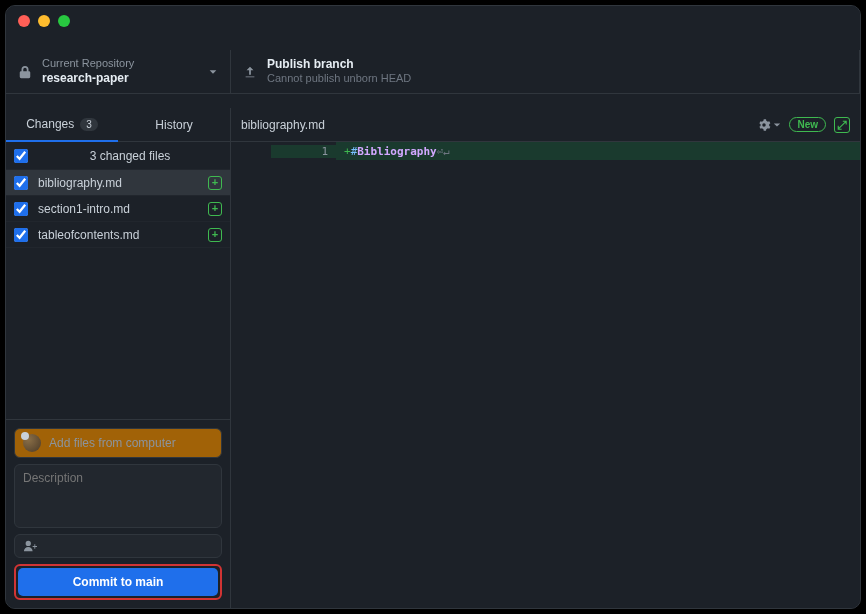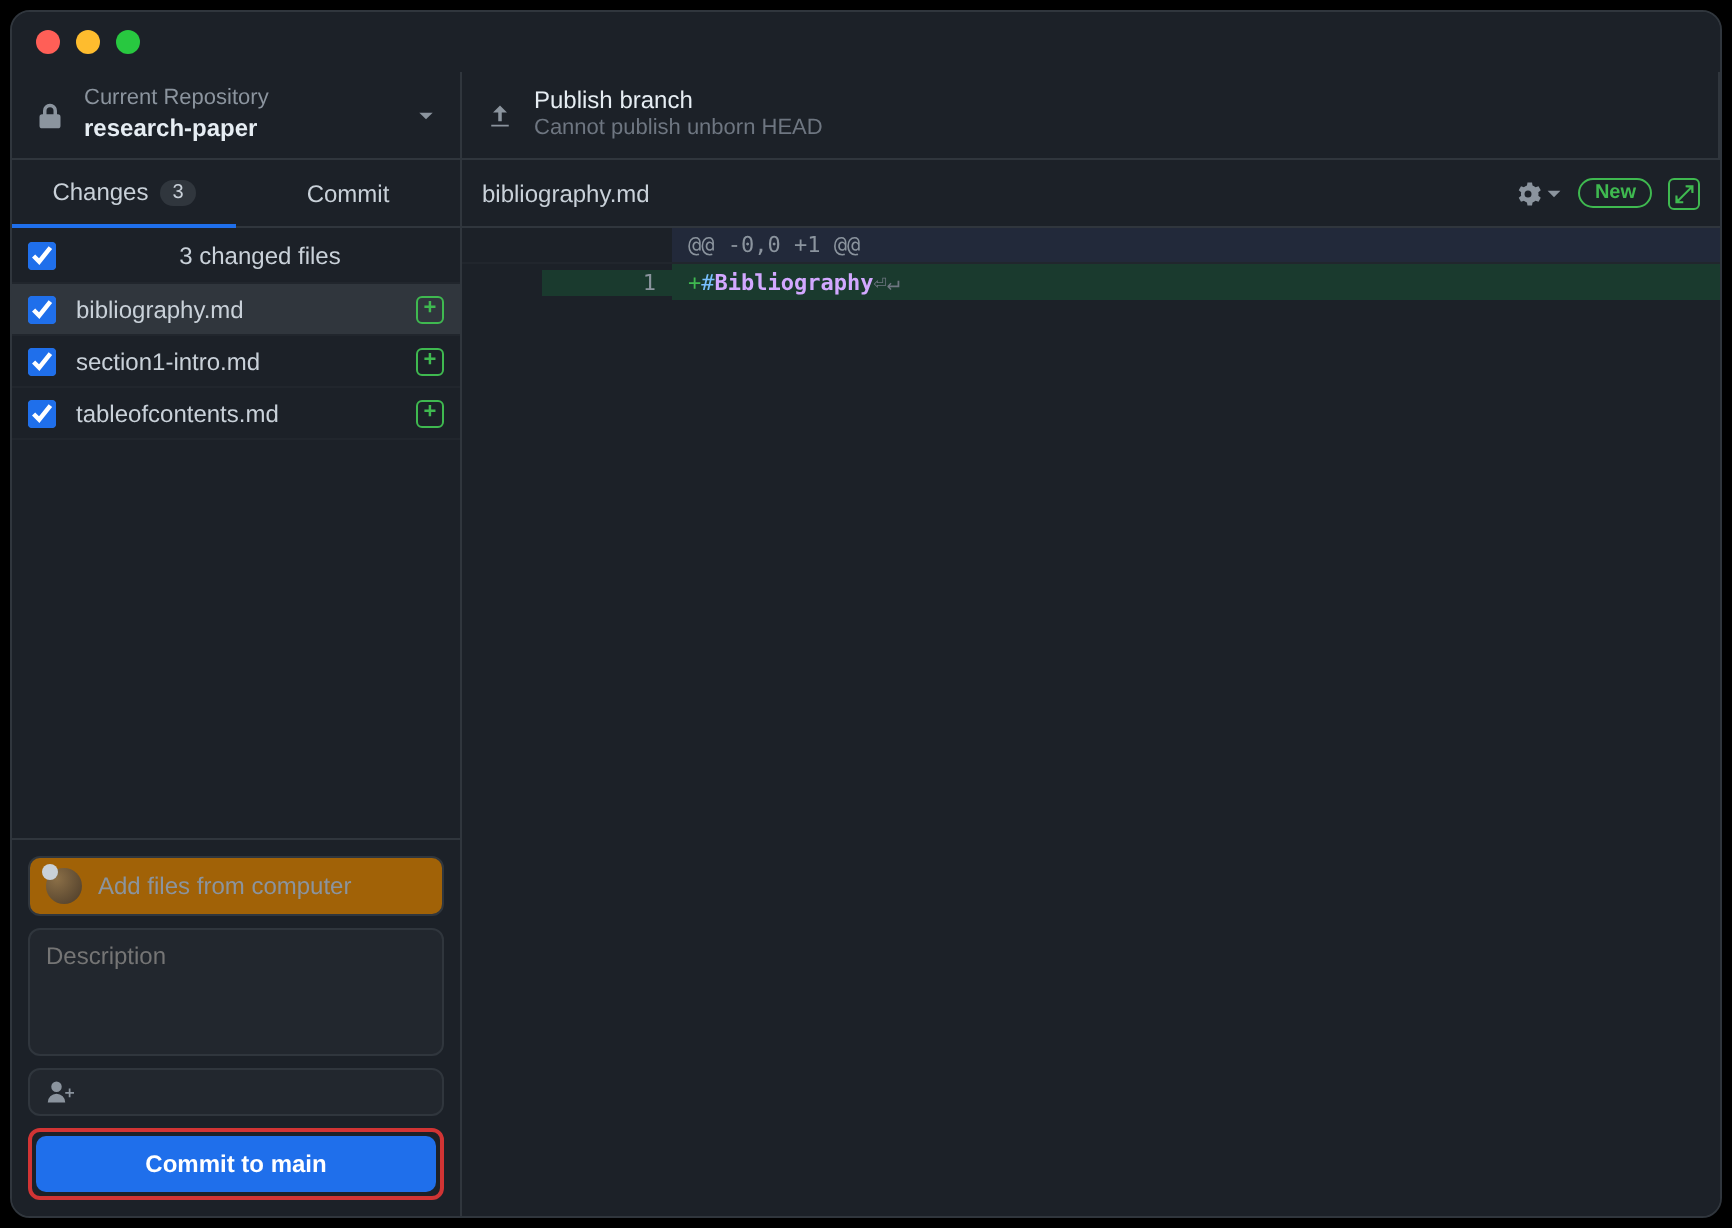--- a/index.html
+++ b/index.html
@@ -1,17 +1,17 @@
 <!DOCTYPE html>
 <html><head>
 <meta charset="utf-8">
 <style>
 * { margin: 0; padding: 0; box-sizing: border-box; }
 body { background: #000; font-family: -apple-system, BlinkMacSystemFont, "Segoe UI", sans-serif; font-size: 12px; color: #c9d1d9; width: 866px; height: 614px; overflow: hidden; }
-.app-window { background: #1c2128; border-radius: 10px; width: 856px; height: 604px; margin: 5px; overflow: hidden; display: flex; flex-direction: column; border: 1px solid #30363d; }
+.app-window { background: #1c2128; border-radius: 10px; width: 856px; height: 604px; margin: 5px; overflow: hidden; display: flex; flex-direction: column; border: 1px solid #30363d; gap: 14px; }
 .titlebar { height: 30px; display: flex; align-items: center; padding: 0 12px; background: #1c2128; }
 .traffic-lights { display: flex; gap: 8px; }
 .tl { width: 12px; height: 12px; border-radius: 50%; }
 .tl.red { background: #ff5f57; }
 .tl.yellow { background: #febc2e; }
 .tl.green { background: #28c840; }
 .toolbar { display: flex; height: 44px; background: #1c2128; border-bottom: 1px solid #30363d; }
 .toolbar-btn { display: flex; align-items: center; padding: 0 12px; border-right: 1px solid #30363d; cursor: pointer; min-width: 0; }
 .toolbar-btn.repo { width: 225px; }
 .toolbar-btn.branch { width: 210px; }
@@ -96,35 +96,35 @@
           </svg>
       </span>
     </div>
     <div class="toolbar-btn publish">
       <span class="tb-icon">
         <svg viewBox="0 0 16 16" width="14" height="14" fill="currentColor">
             <path d="M8 2l4 4H9v5H7V6H4l4-4zM3 13h10v1H3z"></path>
           </svg>
       </span>
       <div class="tb-text">
-        <span class="tb-value" style="font-weight:400">Publish branch</span>
+        <span class="tb-value" style="font-weight:700">Publish branch</span>
         <span class="tb-sub">Cannot publish unborn HEAD</span>
       </div>
     </div>
   </div>
 
   <div class="main">
     <div class="sidebar">
       <div class="tabs">
         <div class="tab active">
           <span>Changes</span>
           <span class="badge">3</span>
         </div>
         <div class="tab">
-          <span>Commit</span>
+          <span>History</span>
         </div>
       </div>
 
       <div class="changed-header">
         <input type="checkbox" checked="" style="">
         <span class="text">3 changed files</span>
       </div>
 
       <div class="file-list">
         <div class="file-row selected">
@@ -172,25 +172,20 @@
           <svg viewBox="0 0 16 16" width="14" height="14" fill="currentColor">
               <path d="M8 10a2 2 0 1 0 0-4 2 2 0 0 0 0 4zm6-2a6 6 0 0 1-.1 1l1.4 1.1-1.3 2.3-1.7-.6a6 6 0 0 1-1.7 1l-.3 1.8H7.7l-.3-1.8a6 6 0 0 1-1.7-1l-1.7.6-1.3-2.3L4.1 9A6 6 0 0 1 4 8a6 6 0 0 1 .1-1L2.7 5.9 4 3.6l1.7.6a6 6 0 0 1 1.7-1L7.7 1.4h2.6l.3 1.8a6 6 0 0 1 1.7 1l1.7-.6 1.3 2.3L13.9 7a6 6 0 0 1 .1 1z"></path>
             </svg>
           <svg viewBox="0 0 10 10" width="8" height="8" fill="currentColor">
               <path d="M1 3l4 4 4-4z"></path>
             </svg>
         </span>
         <span class="new-pill">New</span>
         <span class="expand">⤢</span>
       </div>
-      <div class="diff-hunk">
-        <div class="gutter"></div>
-        <div class="gutter2"></div>
-        <div class="hunk-text">@@ -0,0 +1 @@</div>
-      </div>
       <div class="diff-line">
         <div class="gutter"></div>
         <div class="gutter2">1</div>
         <div class="code">
           <span class="plus">+</span>
             <span class="hash"># </span>
             <span class="title">Bibliography</span>
             <span class="ws">⏎↵</span>
         </div>
       </div>

